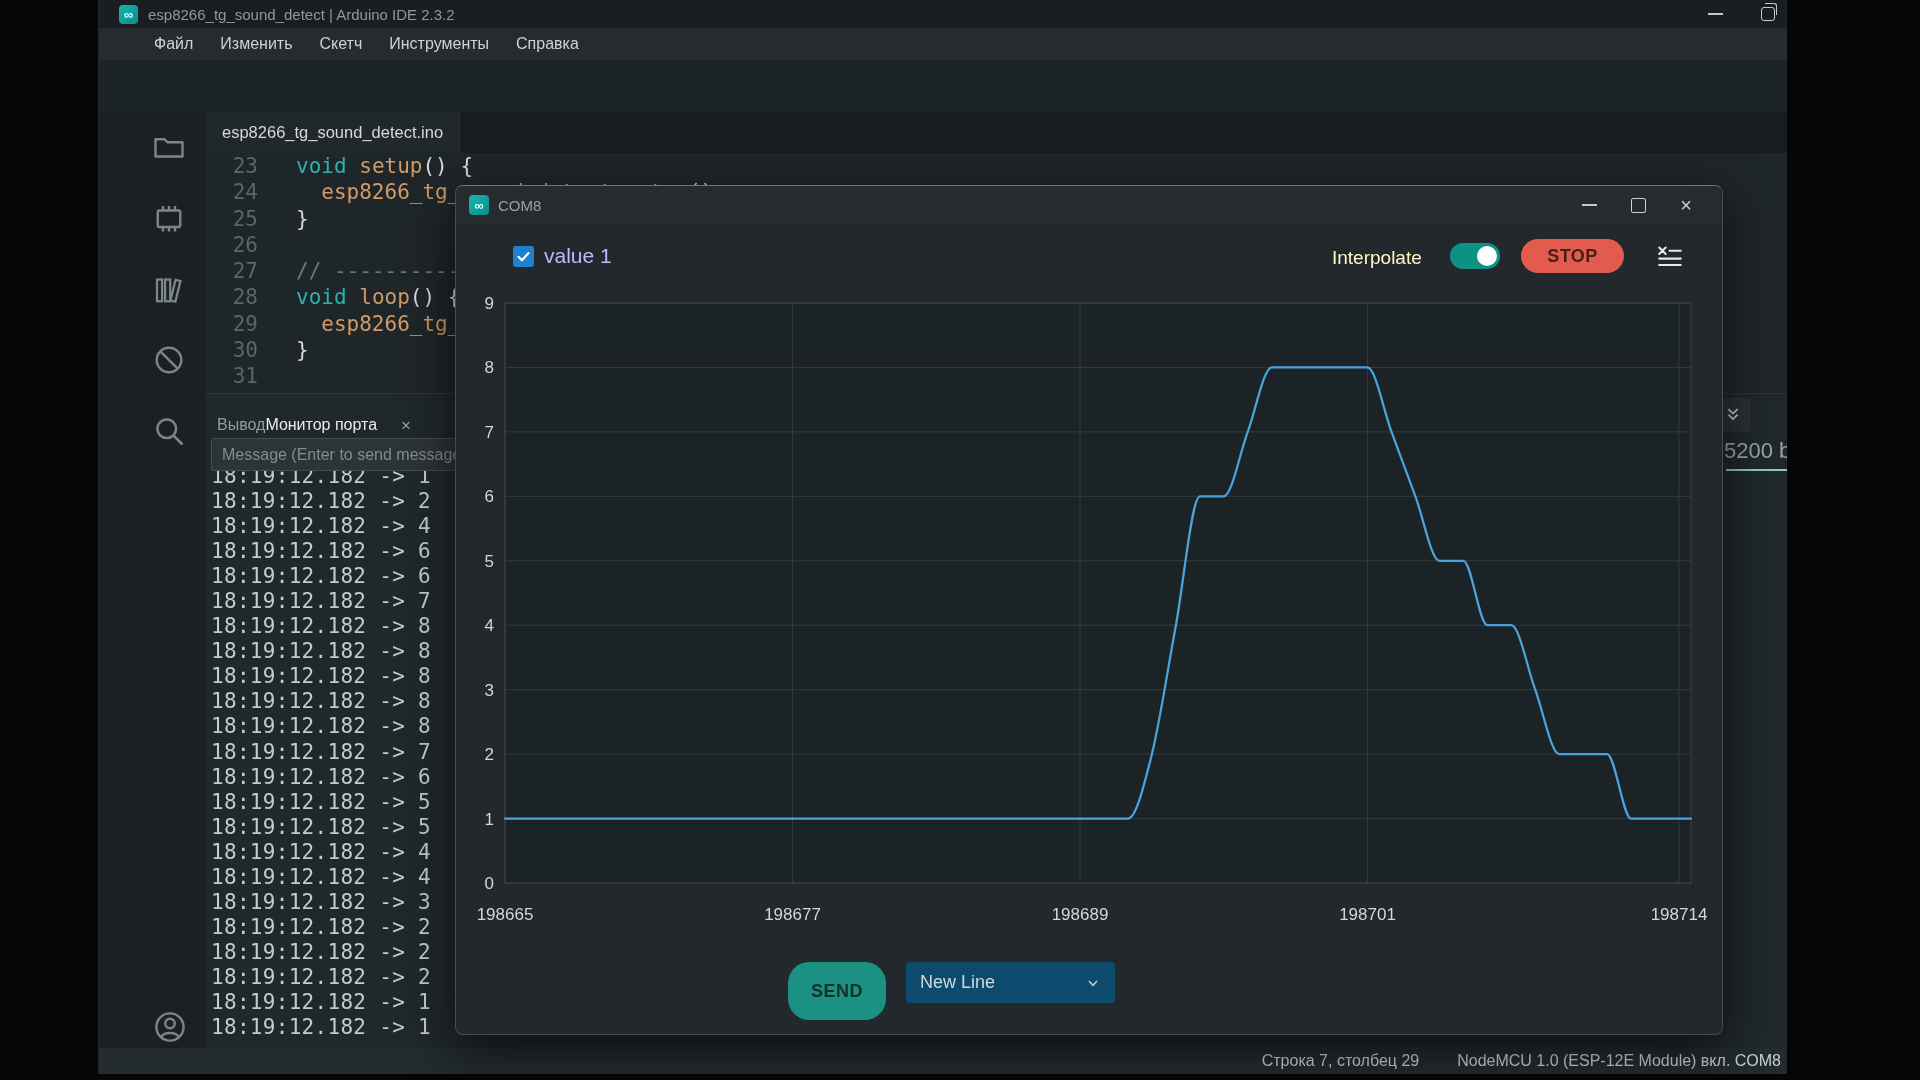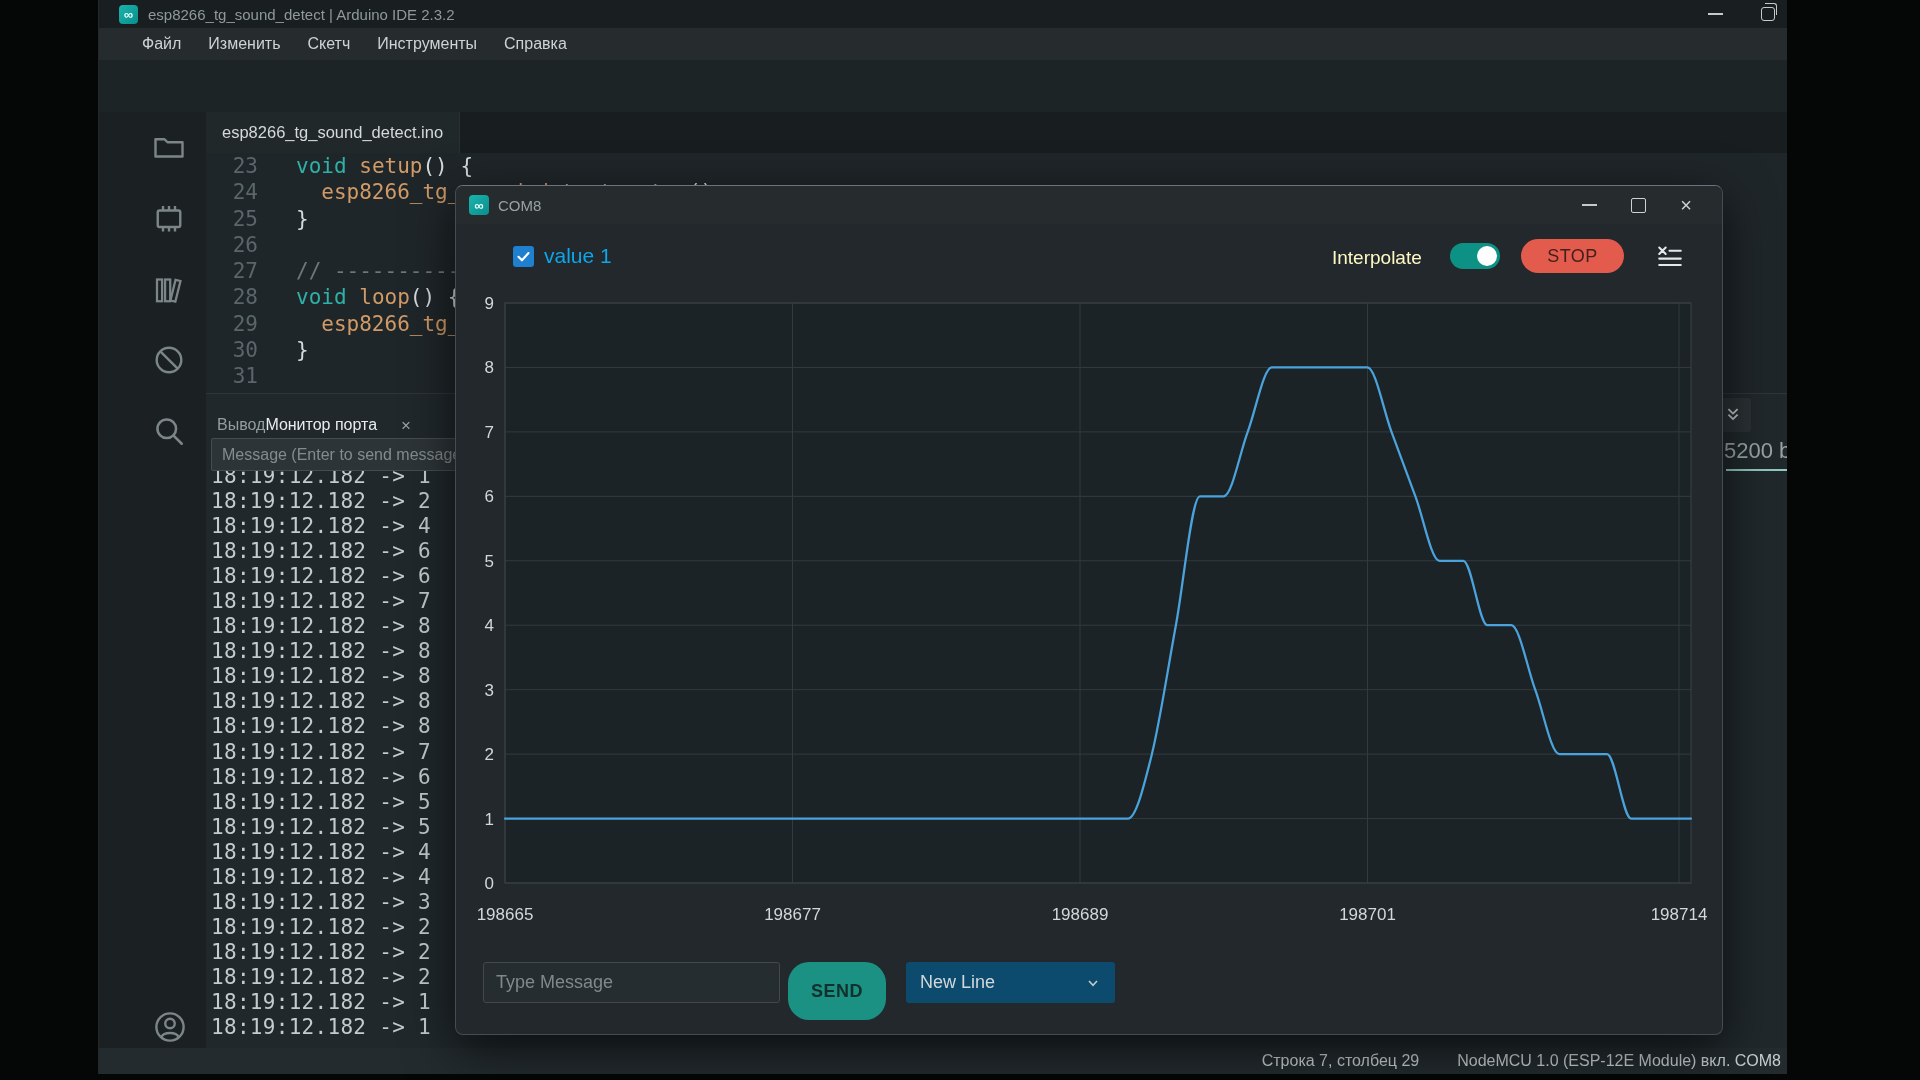--- a/index.html
+++ b/index.html
@@ -18,21 +18,21 @@
             display:flex;align-items:center;justify-content:center;
             color:#eafffd;font-weight:bold;font-size:13px;line-height:19px}
   #title-text{margin-left:10px;font-size:15px;color:#8f999b}
   #main-win-controls{position:absolute;right:12px;top:0;height:28px;display:flex;gap:38px;align-items:center}
   .glyph-min{width:15px;height:0;border-top:2px solid #c4cacb}
   .glyph-restore{width:12px;height:12px;border:1.5px solid #c4cacb;border-radius:3px;position:relative}
   .glyph-restore:before{content:"";position:absolute;left:3px;top:-5px;width:11px;height:11px;
             border:1.5px solid #c4cacb;border-left:none;border-bottom:none;border-radius:0 3px 0 0}
 
   #menubar{position:absolute;left:0;top:28px;width:100%;height:32px;background:#262c2e;
-           display:flex;align-items:center;gap:27px;padding-left:43px;box-sizing:border-box}
+           display:flex;align-items:center;gap:27px;padding-left:55px;box-sizing:border-box}
   .menu-item{font-size:16px;color:#ccd3d4;cursor:default}
 
   #toolbar{position:absolute;left:0;top:60px;width:100%;height:52px;background:#1d2426;
            border-bottom:1px solid #12181a}
   .circle-btn{position:absolute;top:66px;width:40px;height:40px;border-radius:50%;
               background:#0a989d;display:flex;align-items:center;justify-content:center}
   .circle-btn.dim{background:#14494e}
   #board-selector{position:absolute;left:217px;top:64px;width:307px;height:43px;
                   background:#1f2729;border:1px solid #3e4649;border-radius:2px;
                   display:flex;align-items:center;box-sizing:border-box;padding:0 12px}
@@ -91,27 +91,27 @@
            box-shadow:0 14px 50px rgba(0,0,0,.65);box-sizing:border-box;overflow:hidden}
   #plotter-titlebar{position:absolute;left:0;top:0;width:100%;height:38px;background:#262b2e;
                     display:flex;align-items:center}
   #plotter-title{margin-left:9px;font-size:15px;color:#98a2a4}
   #plotter-controls{position:absolute;right:30px;top:0;height:38px;display:flex;gap:34px;align-items:center;color:#cdd2d4}
   .p-max{width:13px;height:13px;border:1.5px solid #cdd2d4;border-radius:2px}
   .p-close{font-size:20px;line-height:1}
 
   #legend-checkbox{position:absolute;left:57px;top:60px;width:21px;height:21px;border-radius:3px;
                    display:flex;align-items:center;justify-content:center}
-  #legend-label{position:absolute;left:88px;top:58px;font-size:21px;color:#0ea5e9}
+  #legend-label{position:absolute;left:88px;top:58px;font-size:21px;color:#c4b5fd}
   #interp-label{position:absolute;left:876px;top:61px;font-size:19px;color:#fef9c3}
   #interp-toggle{position:absolute;left:994px;top:57px;width:50px;height:26px;border-radius:13px}
   #interp-knob{position:absolute;right:3px;top:3px;width:20px;height:20px;border-radius:50%;background:#fff}
   #stop-btn{position:absolute;left:1065px;top:53px;width:103px;height:34px;border-radius:17px;
             display:flex;align-items:center;justify-content:center;
-            font-size:18px;font-weight:normal;letter-spacing:.5px;color:#44201d}
+            font-size:18px;font-weight:bold;letter-spacing:.5px;color:#44201d}
   #clear-btn{position:absolute;left:1200px;top:58px}
 
   #plotter-chart{position:absolute;left:0;top:90px}
 
   #type-msg{position:absolute;left:27px;top:776px;width:297px;height:41px;background:#262d30;
             border:1px solid #41494c;border-radius:3px;color:#cfd5d6;font-size:18px;
             padding:0 12px;box-sizing:border-box;outline:none}
   #type-msg::placeholder{color:#7f898b}
   #send-btn{position:absolute;left:332px;top:776px;width:98px;height:58px;border-radius:21px;
             display:flex;align-items:center;justify-content:center;
@@ -343,21 +343,20 @@
       <line x1="624.0204081632653" x2="624.0204081632653" y1="27" y2="607" stroke="#333b3f" stroke-width="1"></line>
       <text x="624.0204081632653" y="644" text-anchor="middle" fill="#d2d8d9" font-size="17" font-family="Liberation Sans, sans-serif">198689</text>
       <line x1="911.530612244898" x2="911.530612244898" y1="27" y2="607" stroke="#333b3f" stroke-width="1"></line>
       <text x="911.530612244898" y="644" text-anchor="middle" fill="#d2d8d9" font-size="17" font-family="Liberation Sans, sans-serif">198701</text>
       <line x1="1223" x2="1223" y1="27" y2="607" stroke="#333b3f" stroke-width="1"></line>
       <text x="1223" y="644" text-anchor="middle" fill="#d2d8d9" font-size="17" font-family="Liberation Sans, sans-serif">198714</text>
       <rect x="49" y="27" width="1186" height="580" fill="none" stroke="#3a4347" stroke-width="1"></rect>
       <path d="M49.0,542.6C57.0,542.6 65.0,542.6 73.0,542.6C80.9,542.6 88.9,542.6 96.9,542.6C104.9,542.6 112.9,542.6 120.9,542.6C128.9,542.6 136.9,542.6 144.8,542.6C152.8,542.6 160.8,542.6 168.8,542.6C176.8,542.6 184.8,542.6 192.8,542.6C200.7,542.6 208.7,542.6 216.7,542.6C224.7,542.6 232.7,542.6 240.7,542.6C248.7,542.6 256.6,542.6 264.6,542.6C272.6,542.6 280.6,542.6 288.6,542.6C296.6,542.6 304.6,542.6 312.6,542.6C320.5,542.6 328.5,542.6 336.5,542.6C344.5,542.6 352.5,542.6 360.5,542.6C368.5,542.6 376.4,542.6 384.4,542.6C392.4,542.6 400.4,542.6 408.4,542.6C416.4,542.6 424.4,542.6 432.3,542.6C440.3,542.6 448.3,542.6 456.3,542.6C464.3,542.6 472.3,542.6 480.3,542.6C488.3,542.6 496.2,542.6 504.2,542.6C512.2,542.6 520.2,542.6 528.2,542.6C536.2,542.6 544.2,542.6 552.1,542.6C560.1,542.6 568.1,542.6 576.1,542.6C584.1,542.6 592.1,542.6 600.1,542.6C608.0,542.6 616.0,542.6 624.0,542.6C632.0,542.6 640.0,542.6 648.0,542.6C656.0,542.6 664.0,542.6 671.9,542.6C679.9,542.6 687.9,510.3 695.9,478.1C703.9,445.9 711.9,392.2 719.9,349.2C727.8,306.3 735.8,220.3 743.8,220.3C751.8,220.3 759.8,220.3 767.8,220.3C775.8,220.3 783.7,177.4 791.7,155.9C799.7,134.4 807.7,91.4 815.7,91.4C823.7,91.4 831.7,91.4 839.7,91.4C847.6,91.4 855.6,91.4 863.6,91.4C871.6,91.4 879.6,91.4 887.6,91.4C895.6,91.4 903.5,91.4 911.5,91.4C919.5,91.4 927.5,134.4 935.5,155.9C943.5,177.4 951.5,198.9 959.4,220.3C967.4,241.8 975.4,284.8 983.4,284.8C991.4,284.8 999.4,284.8 1007.4,284.8C1015.4,284.8 1023.3,349.2 1031.3,349.2C1039.3,349.2 1047.3,349.2 1055.3,349.2C1063.3,349.2 1071.3,392.2 1079.2,413.7C1087.2,435.1 1095.2,478.1 1103.2,478.1C1111.2,478.1 1119.2,478.1 1127.2,478.1C1135.1,478.1 1143.1,478.1 1151.1,478.1C1159.1,478.1 1167.1,542.6 1175.1,542.6C1183.1,542.6 1191.1,542.6 1199.0,542.6C1207.0,542.6 1215.0,542.6 1223.0,542.6L1235,542.6" fill="none" stroke="#4ba3dd" stroke-width="2.25" stroke-linejoin="round" stroke-linecap="round"></path>
     </svg>
 
-  <input id="type-msg" type="text" placeholder="Type Message" style="">
   <div id="send-btn" style="background: rgb(26, 145, 131);">SEND</div>
   <div id="line-ending-select" class="plot-select">
     <span>New Line</span>
     <svg class="sel-caret" width="16" height="16" viewBox="0 0 24 24">
       <polyline points="6,9 12,15.5 18,9" fill="none" stroke="#c3cacc" stroke-width="2.4"></polyline>
     </svg>
   </div>
 </div>
 
 </body></html>

